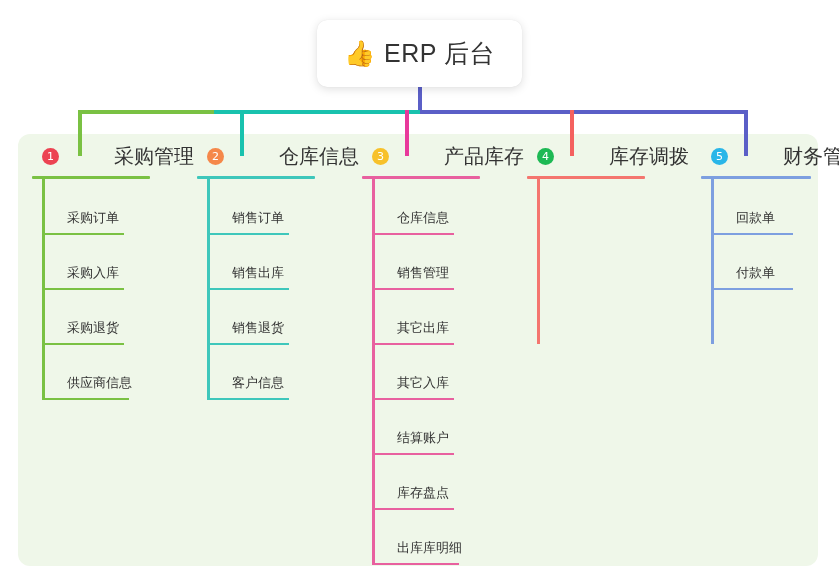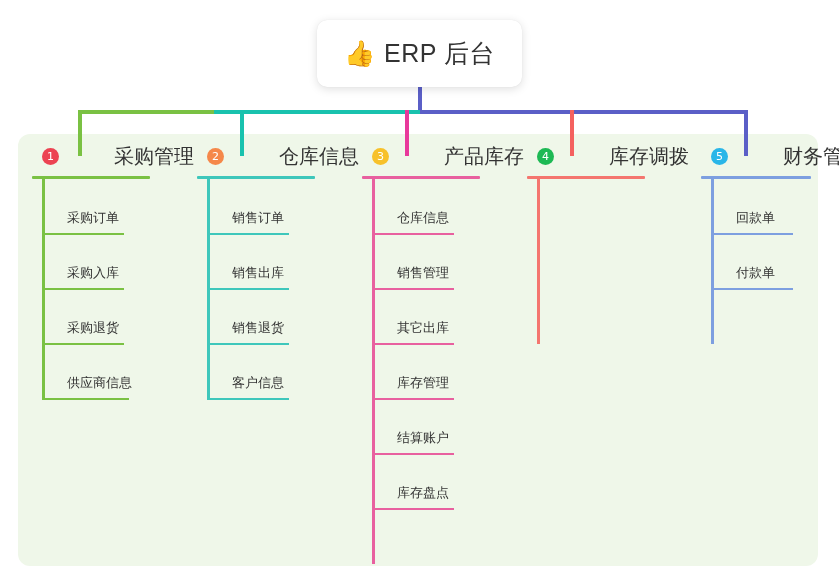--- a/index.html
+++ b/index.html
@@ -242,30 +242,34 @@
       </div>
       <div class="item">
         <span class="item-label">销售管理</span>
         <div class="item-rule" style="background: rgb(232, 96, 159); width: 82px;"></div>
       </div>
       <div class="item">
         <span class="item-label">其它出库</span>
         <div class="item-rule" style="background: rgb(232, 96, 159); width: 82px;"></div>
       </div>
       <div class="item">
-        <span class="item-label">库存管理</span>
+        <span class="item-label">其它入库</span>
         <div class="item-rule" style="background: rgb(232, 96, 159); width: 82px;"></div>
       </div>
       <div class="item">
         <span class="item-label">结算账户</span>
         <div class="item-rule" style="background: rgb(232, 96, 159); width: 82px;"></div>
       </div>
       <div class="item">
         <span class="item-label">库存盘点</span>
         <div class="item-rule" style="background: rgb(232, 96, 159); width: 82px;"></div>
+      </div>
+      <div class="item">
+        <span class="item-label">出库库明细</span>
+        <div class="item-rule" style="background: rgb(232, 96, 159); width: 87px;"></div>
       </div>
     </div>
   </div>
 <div class="branch" id="branch-4">
     <div class="branch-head">
       <span class="badge" style="background: rgb(29, 185, 84);">4</span>
       <span class="branch-title">库存调拨</span>
     </div>
     <div class="branch-rule" style="background: rgb(244, 118, 111); width: 118px;"></div>
     <div class="spine" style="background: rgb(244, 118, 111); height: 165px;"></div>

